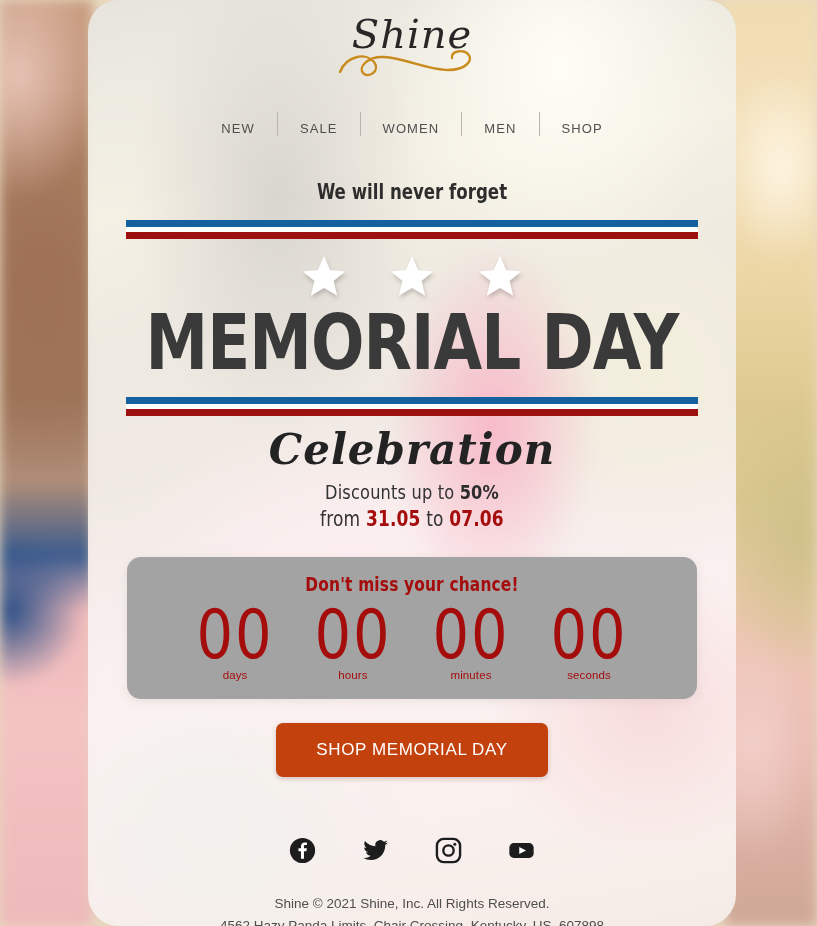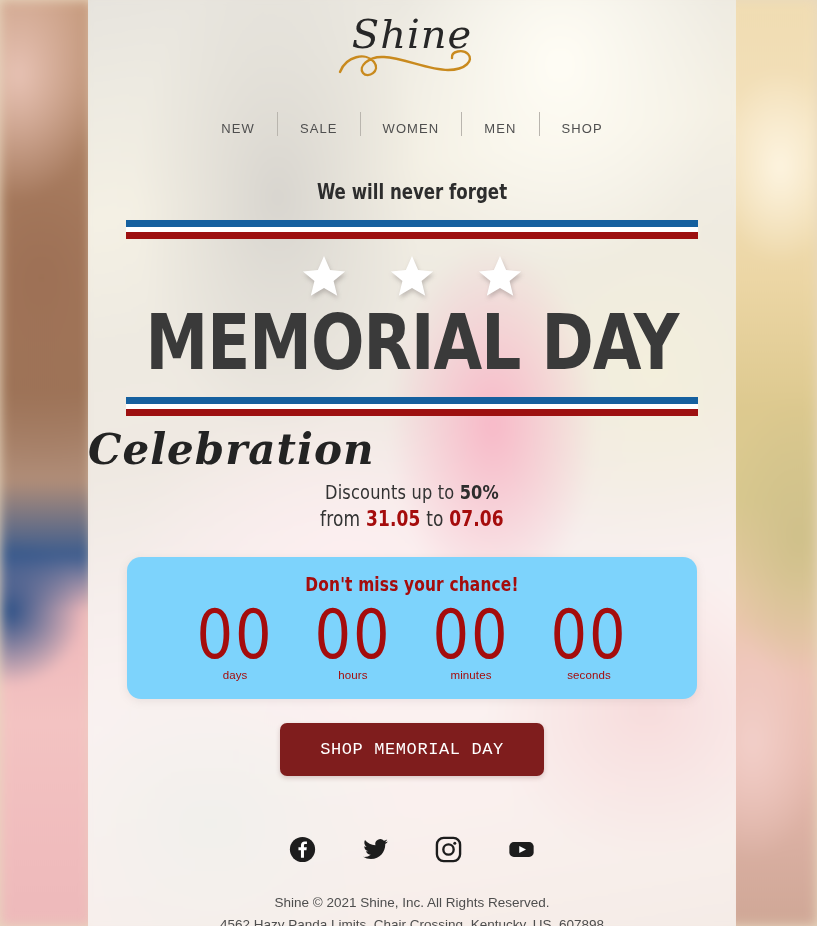--- a/index.html
+++ b/index.html
@@ -65,20 +65,21 @@
   }
 
   
   .email {
     position: absolute;
     left: 88px;
     top: 0;
     width: 648px;
     height: 926px;
     overflow: hidden;
+    border-radius: 31px;
   }
   .email-bg {
     position: absolute;
     inset: -12px;
     background:
       radial-gradient(ellipse 240px 300px at 72% 8%, #fffdf5 0%, rgba(255,253,245,0) 70%),
       radial-gradient(ellipse 200px 340px at 30% 22%, #d8d5cf 0%, rgba(216,213,207,0) 72%),
       radial-gradient(ellipse 150px 260px at 62% 46%, #f8b9c8 0%, rgba(248,185,200,0) 70%),
       radial-gradient(ellipse 260px 260px at 86% 40%, #f3efdc 0%, rgba(243,239,220,0) 72%),
       radial-gradient(ellipse 300px 260px at 40% 62%, #fdeef0 0%, rgba(253,238,240,0) 74%),
@@ -200,21 +201,21 @@
     font-weight: bold;
     font-size: 76px;
     line-height: 1;
     color: #3a3a3a;
     letter-spacing: -1px;
     margin-top: 6px;
     transform: scaleX(0.92);
   }
 
   .celebration {
-    text-align: left;
+    text-align: center;
     font-family: "DejaVu Serif", serif;
     font-style: italic;
     font-weight: bold;
     font-size: 42px;
     color: #232323;
     margin-top: 12px;
     letter-spacing: 1px;
     line-height: 1.05;
   }
 
@@ -238,21 +239,21 @@
   }
   .d-light { font-weight: normal; }
   .d-accent { color: #2d2d2d; }
   .d-red { color: #a50c0c; }
 
   
   .countdown-card {
     position: relative;
     width: 570px;
     margin: 26px auto 0 auto;
-    background: #7dd3fc;
+    background: #a3a3a3;
     border-radius: 14px;
     box-shadow: 0 2px 10px rgba(120,110,110,0.13);
     padding: 16px 0 18px 0;
   }
   .countdown-title {
     text-align: center;
     font-family: "DejaVu Sans Condensed", "Liberation Sans Narrow", "Liberation Sans", sans-serif;
     font-weight: bold;
     font-size: 19px;
     color: #a50c0c;
@@ -284,29 +285,29 @@
     letter-spacing: 0.1px;
   }
 
   
   .cta-wrap {
     text-align: center;
     margin-top: 24px;
   }
   .cta-button {
     display: inline-block;
-    background: #7f1d1d;
+    background: #c2410c;
     color: #ffffff;
     font-size: 17px;
     letter-spacing: 0.6px;
     padding: 17px 40px;
     border-radius: 7px;
     border: none;
     cursor: pointer;
-    font-family: Liberation Mono, monospace;
+    font-family: Liberation Sans, sans-serif;
     box-shadow: 0 2px 5px rgba(100,40,40,0.22);
   }
 
   
   .social {
     display: flex;
     justify-content: center;
     align-items: center;
     gap: 46px;
     margin-top: 58px;

